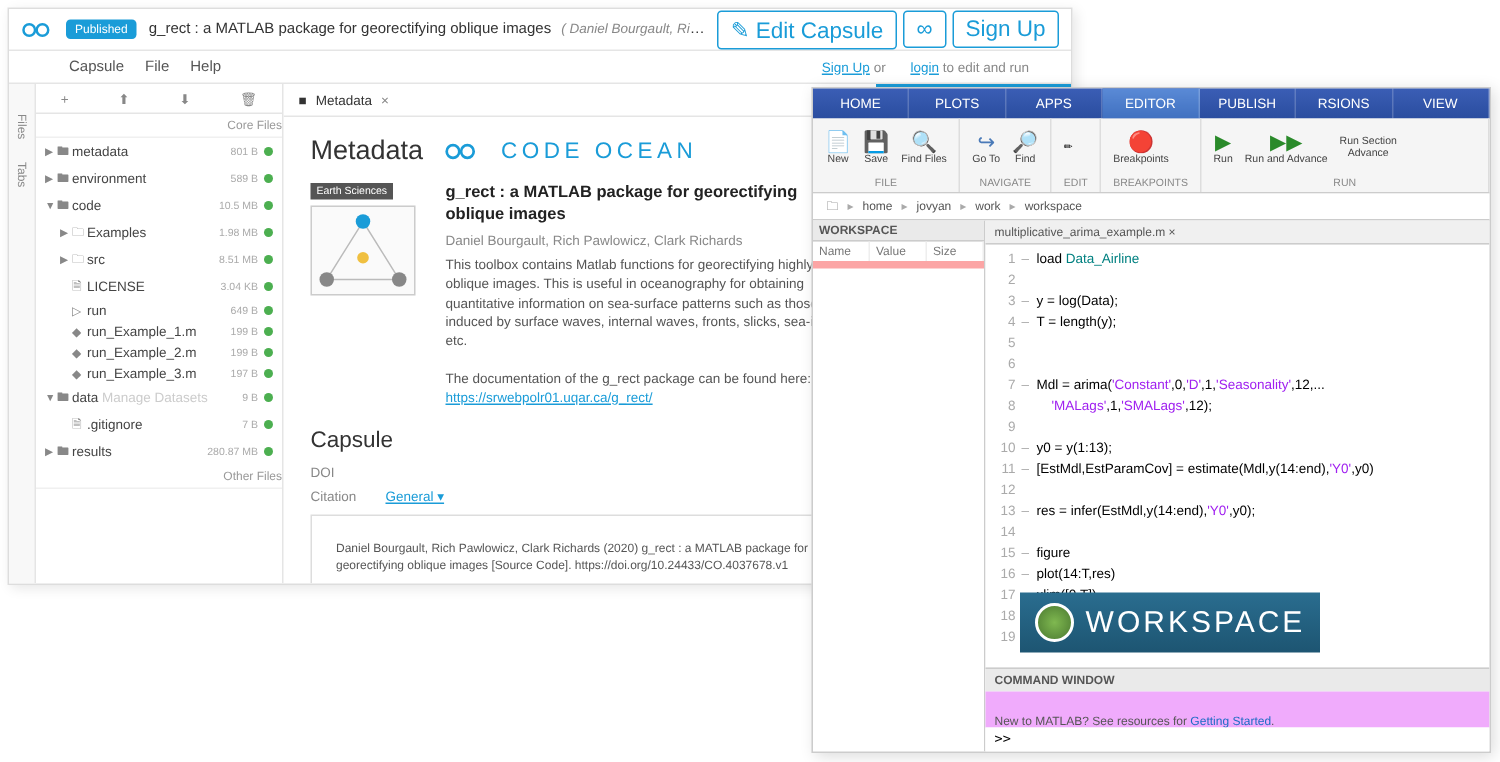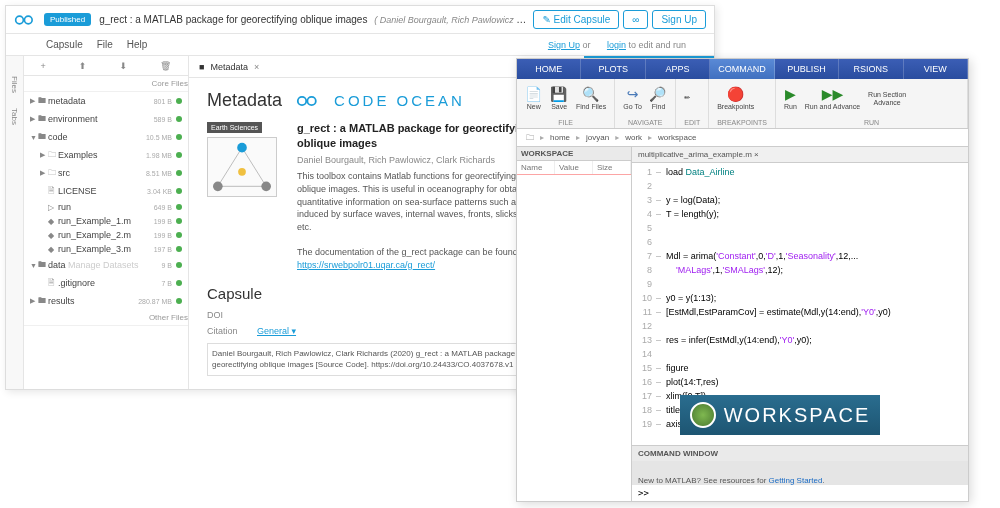--- a/index.html
+++ b/index.html
@@ -3,21 +3,21 @@
 <meta charset="utf-8">
 <style>
 *{margin:0;padding:0;box-sizing:border-box;font-family:-apple-system,BlinkMacSystemFont,"Segoe UI",Arial,sans-serif}
 body{width:1000px;height:508px;background:#fff;position:relative;overflow:hidden}
 .co-window{position:absolute;top:5px;left:5px;width:710px;height:385px;border:1px solid #ddd;box-shadow:2px 2px 8px rgba(0,0,0,.1);background:#fff;display:flex;flex-direction:column}
 .co-header{height:28px;display:flex;align-items:center;padding:0 8px;border-bottom:1px solid #e5e5e5;background:#fff}
 .co-logo{width:22px;height:14px;margin-right:8px}
 .co-pub{background:#1a9cd8;color:#fff;font-size:8px;padding:2px 6px;border-radius:3px;margin-right:8px}
 .co-title{font-size:10px;color:#333;white-space:nowrap;overflow:hidden;text-overflow:ellipsis;flex:1}
 .co-authors{color:#888;font-style:italic;font-size:9px;margin-left:4px}
-.co-btn{border:1px solid #1a9cd8;color:#1a9cd8;font-size:10px;padding:3px 8px;border-radius:3px;margin-left:4px;background:#fff}
+.co-btn{border:1px solid #1a9cd8;color:#1a9cd8;font-size:15px;padding:3px 8px;border-radius:3px;margin-left:4px;background:#fff}
 .co-menu{height:22px;display:flex;align-items:center;padding-left:40px;border-bottom:1px solid #e5e5e5;font-size:10px;color:#555}
 .co-menu span{margin-right:14px}
 .co-signup{margin-left:auto;margin-right:120px;font-size:9px;color:#888}
 .co-signup a{color:#1a9cd8;text-decoration:underline}
 .co-body{flex:1;display:flex;overflow:hidden}
 .co-side{width:18px;border-right:1px solid #e5e5e5;background:#f8f8f8;display:flex;flex-direction:column;align-items:center;padding-top:20px;font-size:8px;color:#888}
 .co-side div{writing-mode:vertical-rl;margin-bottom:15px}
 .co-tree{width:165px;border-right:1px solid #e5e5e5;display:flex;flex-direction:column;font-size:9px}
 .co-tree-hdr{height:20px;display:flex;align-items:center;justify-content:space-around;border-bottom:1px solid #e5e5e5;color:#888}
 .co-core{text-align:right;color:#999;font-size:8px;padding:3px 0;border-bottom:1px solid #f0f0f0}
@@ -41,52 +41,52 @@
 .co-diag{width:70px;height:60px;border:1px solid #ccc;background:#fafafa}
 .co-meta{flex:1;font-size:9px;color:#555;line-height:1.4}
 .co-meta h3{font-size:11px;color:#222;margin-bottom:2px}
 .co-meta .auth{color:#888;margin-bottom:4px}
 .co-doclink{color:#1a9cd8;text-decoration:underline}
 .co-h2{font-size:15px;margin:10px 0 8px}
 .co-field{display:flex;font-size:9px;margin-bottom:6px}
 .co-label{width:50px;color:#888;font-weight:normal}
 .co-val{flex:1}
 .co-val a{color:#1a9cd8;text-decoration:underline}
-.co-cite{border:1px solid #ddd;padding:4px;font-size:8px;color:#555;line-height:1.4}
+.co-cite{border:1px solid #ddd;padding:16px;font-size:8px;color:#555;line-height:1.4}
 .co-right{width:130px;display:flex;flex-direction:column}
 .co-run{background:#1a9cd8;color:#fff;font-size:10px;text-align:center;padding:7px 4px}
 .co-launch{font-size:8px;text-align:center;color:#888;padding:4px}
 
-.ml-window{position:absolute;top:58px;left:516px;width:453px;height:444px;border:1px solid #ccc;box-shadow:2px 2px 10px rgba(0,0,0,.15);background:#f0f0f0;display:flex;flex-direction:column}
+.ml-window{position:absolute;top:58px;left:541px;width:453px;height:444px;border:1px solid #ccc;box-shadow:2px 2px 10px rgba(0,0,0,.15);background:#f0f0f0;display:flex;flex-direction:column}
 .ml-tabs{height:20px;display:flex;background:linear-gradient(#3b5eb5,#2a4d9f);font-size:9px;color:#fff}
 .ml-tab{flex:1;text-align:center;line-height:20px;border-right:1px solid rgba(255,255,255,.2)}
 .ml-tab.act{background:linear-gradient(#5a8ad6,#4070c0)}
 .ml-tool{height:50px;display:flex;background:#f5f5f5;border-bottom:1px solid #ccc;font-size:7px}
 .ml-grp{border-right:1px solid #ddd;padding:2px 8px;display:flex;flex-direction:column;justify-content:space-between}
 .ml-grp .icons{display:flex;gap:8px;align-items:center;height:34px}
 .ml-grp .lbl{color:#888;text-align:center;font-size:7px}
 .ml-ico{display:flex;flex-direction:column;align-items:center;gap:1px;color:#444}
 .ml-ico .glyph{font-size:14px;color:#4a7ab8}
 .ml-crumb{height:18px;background:#fff;border-bottom:1px solid #ccc;display:flex;align-items:center;padding:0 6px;font-size:8px;color:#555}
 .ml-crumb span{margin:0 3px}
 .ml-crumb .sep{color:#aaa}
 .ml-body{flex:1;display:flex;overflow:hidden}
 .ml-ws{width:115px;border-right:1px solid #ccc;background:#fff;font-size:8px}
 .ml-ws-hdr{background:#eaeaea;padding:2px 4px;color:#555;font-weight:bold;border-bottom:1px solid #ccc}
-.ml-ws-cols{display:flex;border-bottom:1px solid #fca5a5;color:#777}
+.ml-ws-cols{display:flex;border-bottom:5px solid #fca5a5;color:#777}
 .ml-ws-cols div{flex:1;padding:2px 4px;border-right:1px solid #eee}
 .ml-ed{flex:1;background:#fff;display:flex;flex-direction:column}
 .ml-ed-tab{height:16px;background:#f0f0f0;border-bottom:1px solid #ccc;font-size:8px;padding:0 6px;display:flex;align-items:center;color:#555}
 .ml-code{flex:1;font-family:Consolas,monospace;font-size:9px;padding:2px 0;overflow:hidden}
 .ml-line{display:flex;line-height:14px}
 .ml-ln{width:24px;text-align:right;color:#aaa;padding-right:4px}
 .ml-dash{width:10px;color:#aaa}
 .ml-txt{flex:1;white-space:pre}.k-teal{color:#008080}.k-pur{color:#a020f0}
 .ml-cmd{height:16px;background:#eaeaea;border-top:1px solid #ccc;font-size:8px;padding:0 6px;line-height:16px;font-weight:bold;color:#555}
-.ml-new{height:16px;background:#e5e5e5;font-size:8px;padding:12px 6px;line-height:16px;color:#555}
+.ml-new{height:16px;background:#f0abfc;font-size:8px;padding:12px 6px;line-height:16px;color:#555}
 .ml-new a{color:#1a6bc4}
 .ml-prompt{height:16px;background:#fff;font-size:9px;padding:0 6px;line-height:16px;font-family:monospace}
 
 .wt-logo{position:absolute;top:395px;left:680px;width:200px;height:40px;background:linear-gradient(#2a6d8f,#1d5572);display:flex;align-items:center;justify-content:center;color:#fff;font-size:20px;letter-spacing:2px;font-weight:300}
 .wt-logo .circ{width:26px;height:26px;border-radius:50%;background:radial-gradient(#7fb850,#4a7830);margin-right:8px;border:2px solid #fff}
 </style>
 </head>
 <body>
 
 <div class="co-window">
@@ -268,21 +268,21 @@
       <div class="co-launch">or launch a cloud workstation</div>
     </div>
   </div>
 </div>
 
 <div class="ml-window">
   <div class="ml-tabs" id="ml-tabs">
       <div class="ml-tab">HOME</div>
       <div class="ml-tab">PLOTS</div>
       <div class="ml-tab">APPS</div>
-      <div class="ml-tab act">COMMAND</div>
+      <div class="ml-tab act">EDITOR</div>
       <div class="ml-tab">PUBLISH</div>
       <div class="ml-tab">RSIONS</div>
       <div class="ml-tab">VIEW</div>
     </div>
   <div class="ml-tool">
     <div class="ml-grp">
       <div class="icons">
         <div class="ml-ico">
             <span class="glyph">📄</span>
             <span>New</span>

